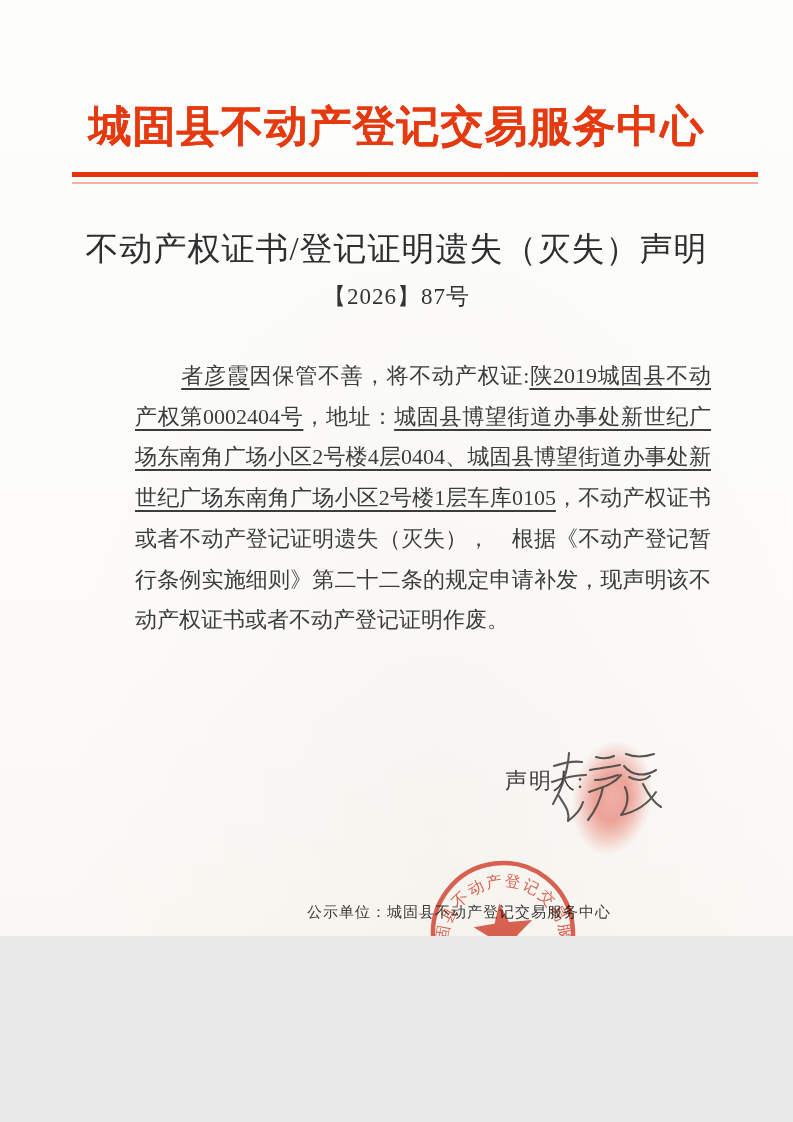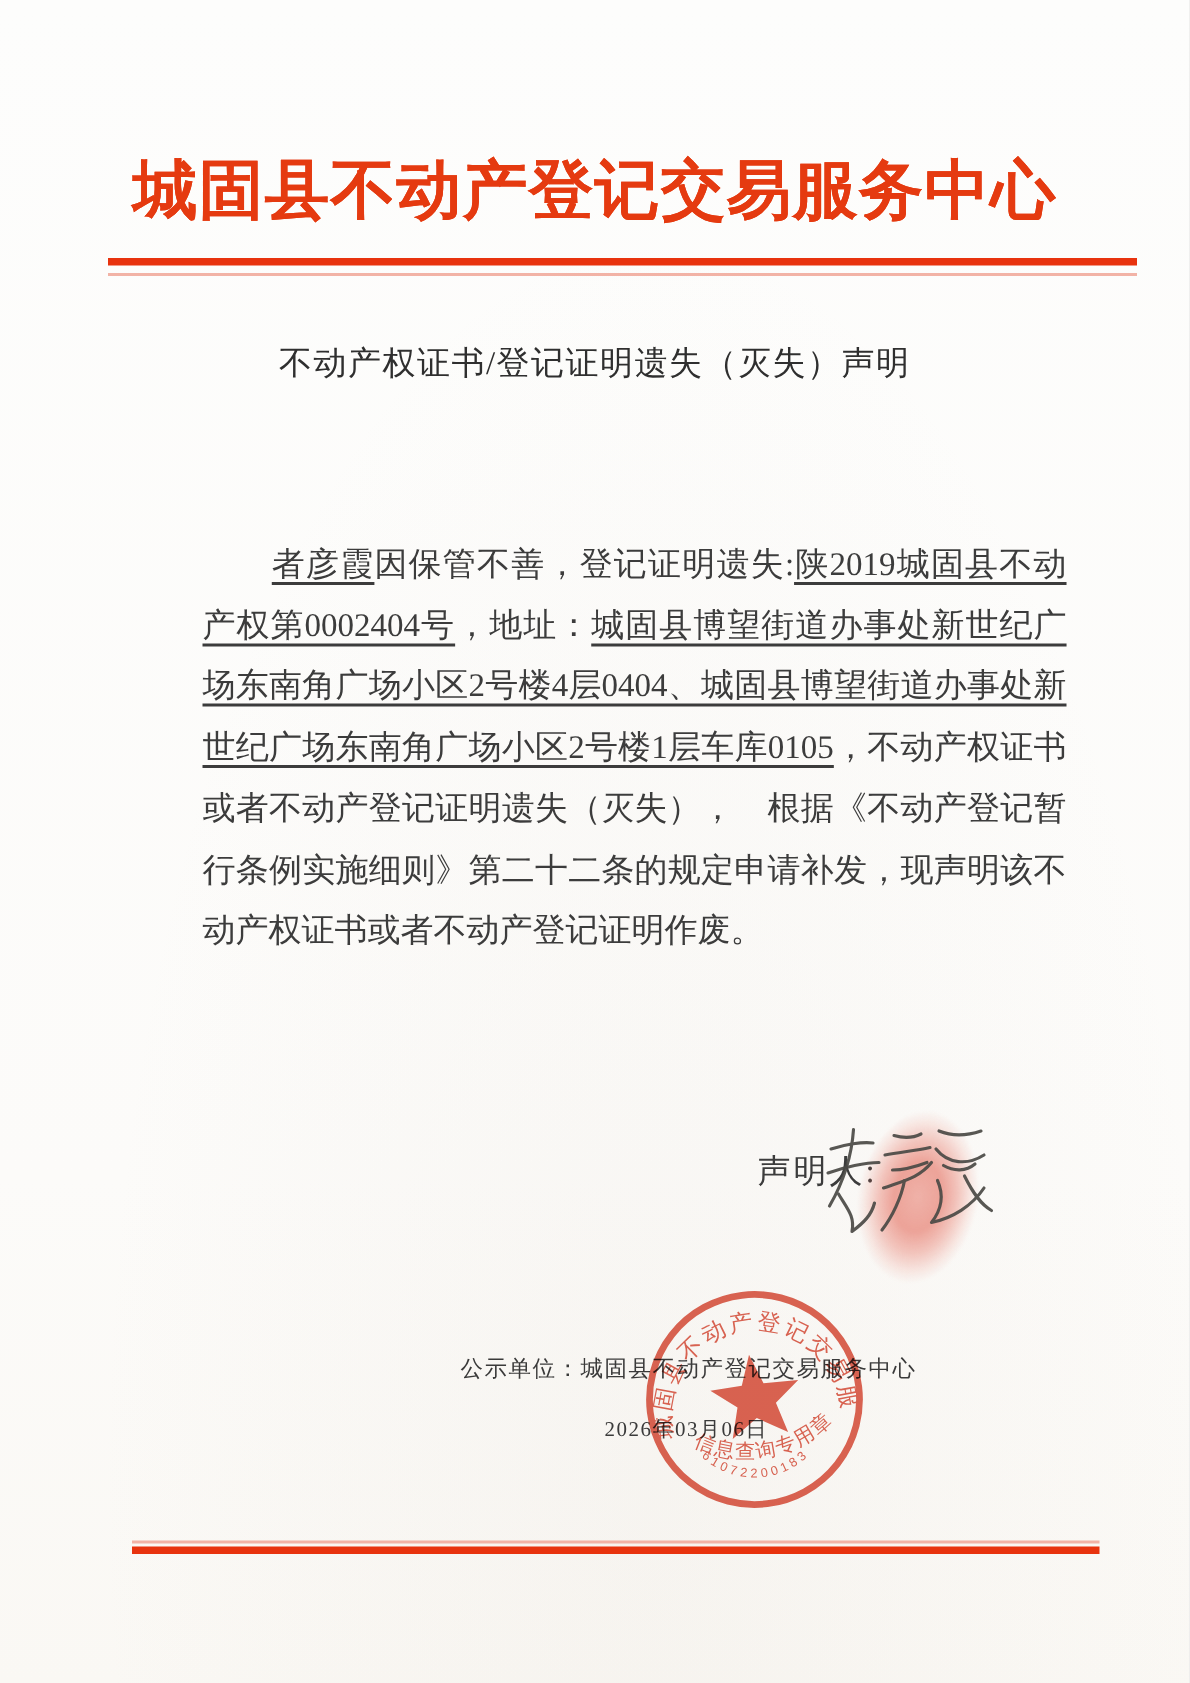--- a/index.html
+++ b/index.html
@@ -1,39 +1,39 @@
 <!DOCTYPE html>
 <html><head>
 <meta charset="utf-8">
 <style>
   html,body{margin:0;padding:0;background:#e9e9e9;}
   .page{
     position:relative;
-    width:793px;height:1122px;
+    width:793px;height:936px;
     margin:0 auto;
     background:
       radial-gradient(ellipse at 55% 88%, rgba(210,200,188,0.10), rgba(0,0,0,0) 60%),
       linear-gradient(180deg,#fdfdfc 0%, #fcfbf9 70%, #faf8f4 100%);
     overflow:hidden;
     font-family:"Liberation Serif","DejaVu Serif",serif;
     color:#3c3c3c;
   }
   .letterhead{
     position:absolute;top:98px;left:0;width:793px;
     text-align:center;
     font-size:43px;font-weight:bold;letter-spacing:1px;
     color:#e53a10;
     text-shadow:0 0 .4px #e53a10;
     white-space:nowrap;
   }
   .rule-thick{position:absolute;left:72px;width:686px;height:5px;background:#e8330e;top:172px;}
   .rule-thin {position:absolute;left:72px;width:686px;height:2px;background:#f2b3a6;top:182px;}
   .doc-title{
     position:absolute;top:227px;left:0;width:793px;margin:0;
-    text-align:center;font-size:22px;font-weight:normal;
+    text-align:center;font-size:33px;font-weight:normal;
     color:#2f2f2f;letter-spacing:1px;white-space:nowrap;
   }
   .doc-number{
     position:absolute;top:281px;left:0;width:793px;
     text-align:center;font-size:23px;color:#333;letter-spacing:1px;
   }
   .body-block{
     position:absolute;top:356px;left:135px;width:576px;
     font-size:22px;line-height:40.7px;
     text-align:justify;color:#3c3c3c;
@@ -75,23 +75,24 @@
 </head>
 <body>
 
 <div class="page">
 
   <div class="letterhead">城固县不动产登记交易服务中心</div>
   <div class="rule-thick"></div>
   <div class="rule-thin"></div>
 
   <h1 class="doc-title">不动产权证书/登记证明遗失（灭失）声明</h1>
+  <div class="doc-number">【2026】87号</div>
 
   <div class="body-block">
-    <p class="para" id="declaration-paragraph"><span class="u">者彦霞</span><span>因保管不善，登记证明遗失:</span><span class="u">陕2019城固县不动产权第0002404号</span><span>，地址：</span><span class="u">城固县博望街道办事处新世纪广场东南角广场小区2号楼4层0404、城固县博望街道办事处新世纪广场东南角广场小区2号楼1层车库0105</span><span>，不动产权证书或者不动产登记证明遗失（灭失），　根据《不动产登记暂行条例实施细则》第二十二条的规定申请补发，现声明该不动产权证书或者不动产登记证明作废。</span></p>
+    <p class="para" id="declaration-paragraph"><span class="u">者彦霞</span><span>因保管不善，将不动产权证:</span><span class="u">陕2019城固县不动产权第0002404号</span><span>，地址：</span><span class="u">城固县博望街道办事处新世纪广场东南角广场小区2号楼4层0404、城固县博望街道办事处新世纪广场东南角广场小区2号楼1层车库0105</span><span>，不动产权证书或者不动产登记证明遗失（灭失），　根据《不动产登记暂行条例实施细则》第二十二条的规定申请补发，现声明该不动产权证书或者不动产登记证明作废。</span></p>
   </div>
 
   <div class="declarant-line">声明人:</div>
 
   <div class="fingerprint"></div>
 
   <svg class="signature-svg" width="130" height="92" viewBox="0 0 130 92" aria-label="者彦霞">
     <g fill="none" stroke="#4b4a46" stroke-width="2.1" stroke-linecap="round" stroke-linejoin="round" opacity="0.92">
       <path d="M14,24 c 9,-3 21,-5 28,-4"></path>
       <path d="M29,11 c -1,15 -5,32 -16,51"></path>

